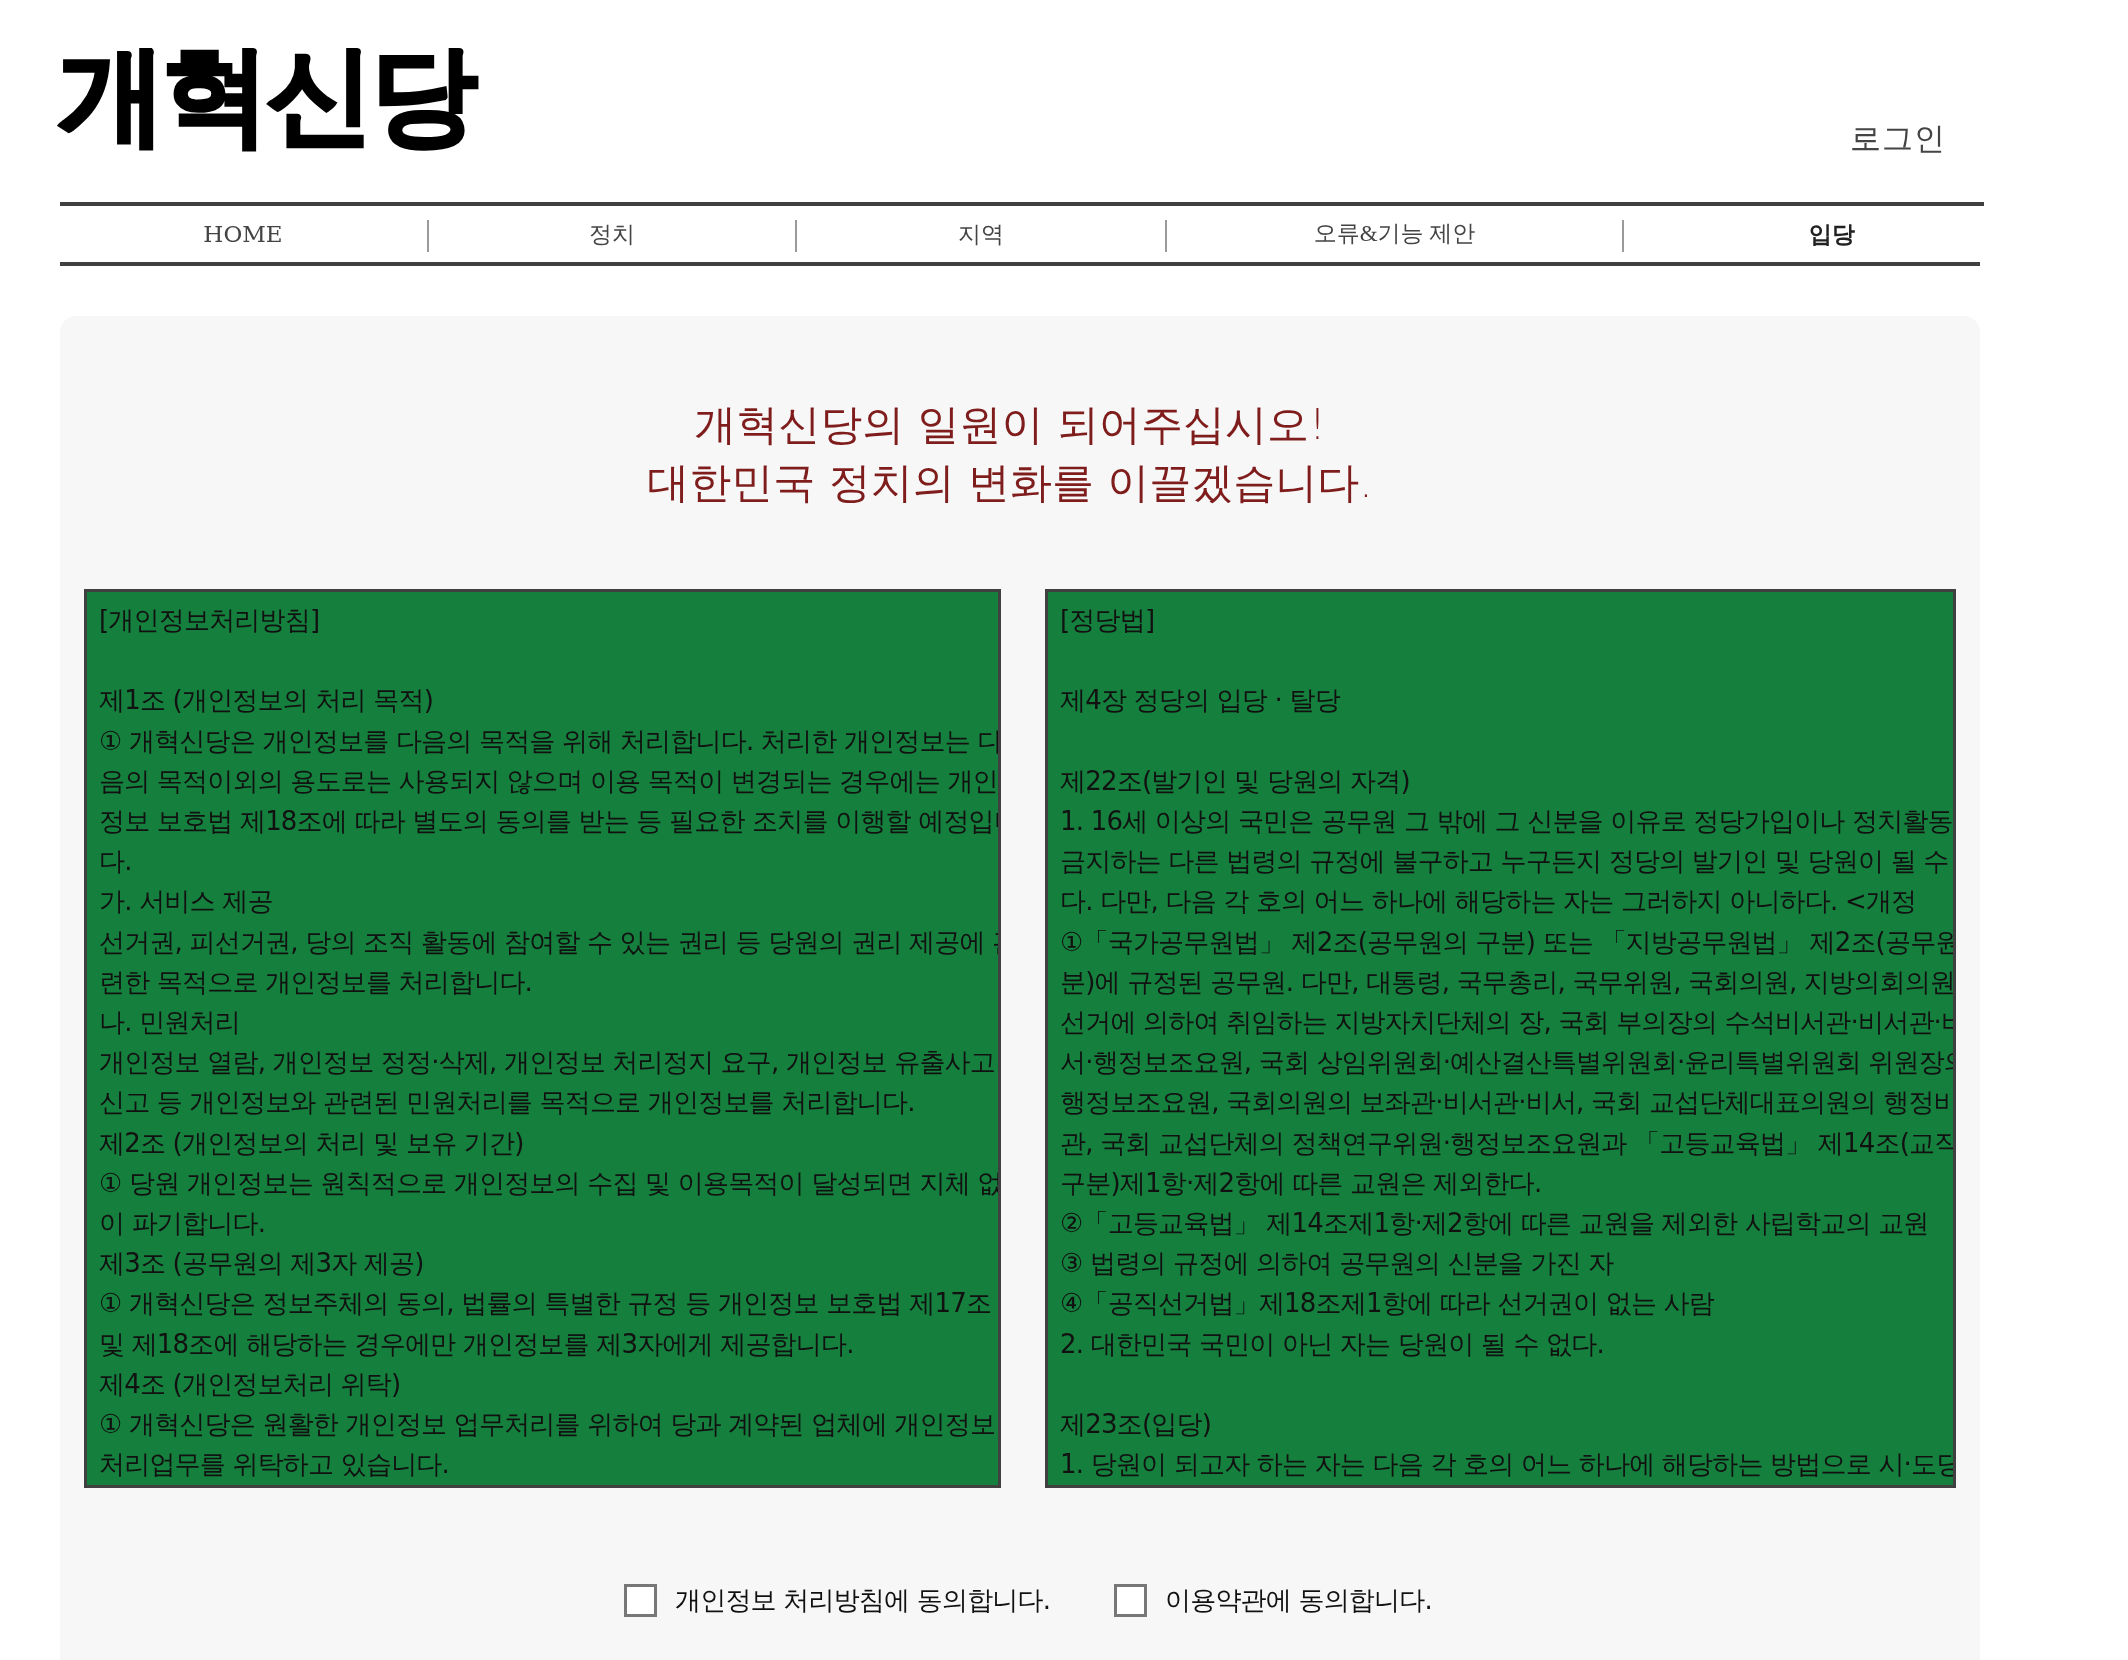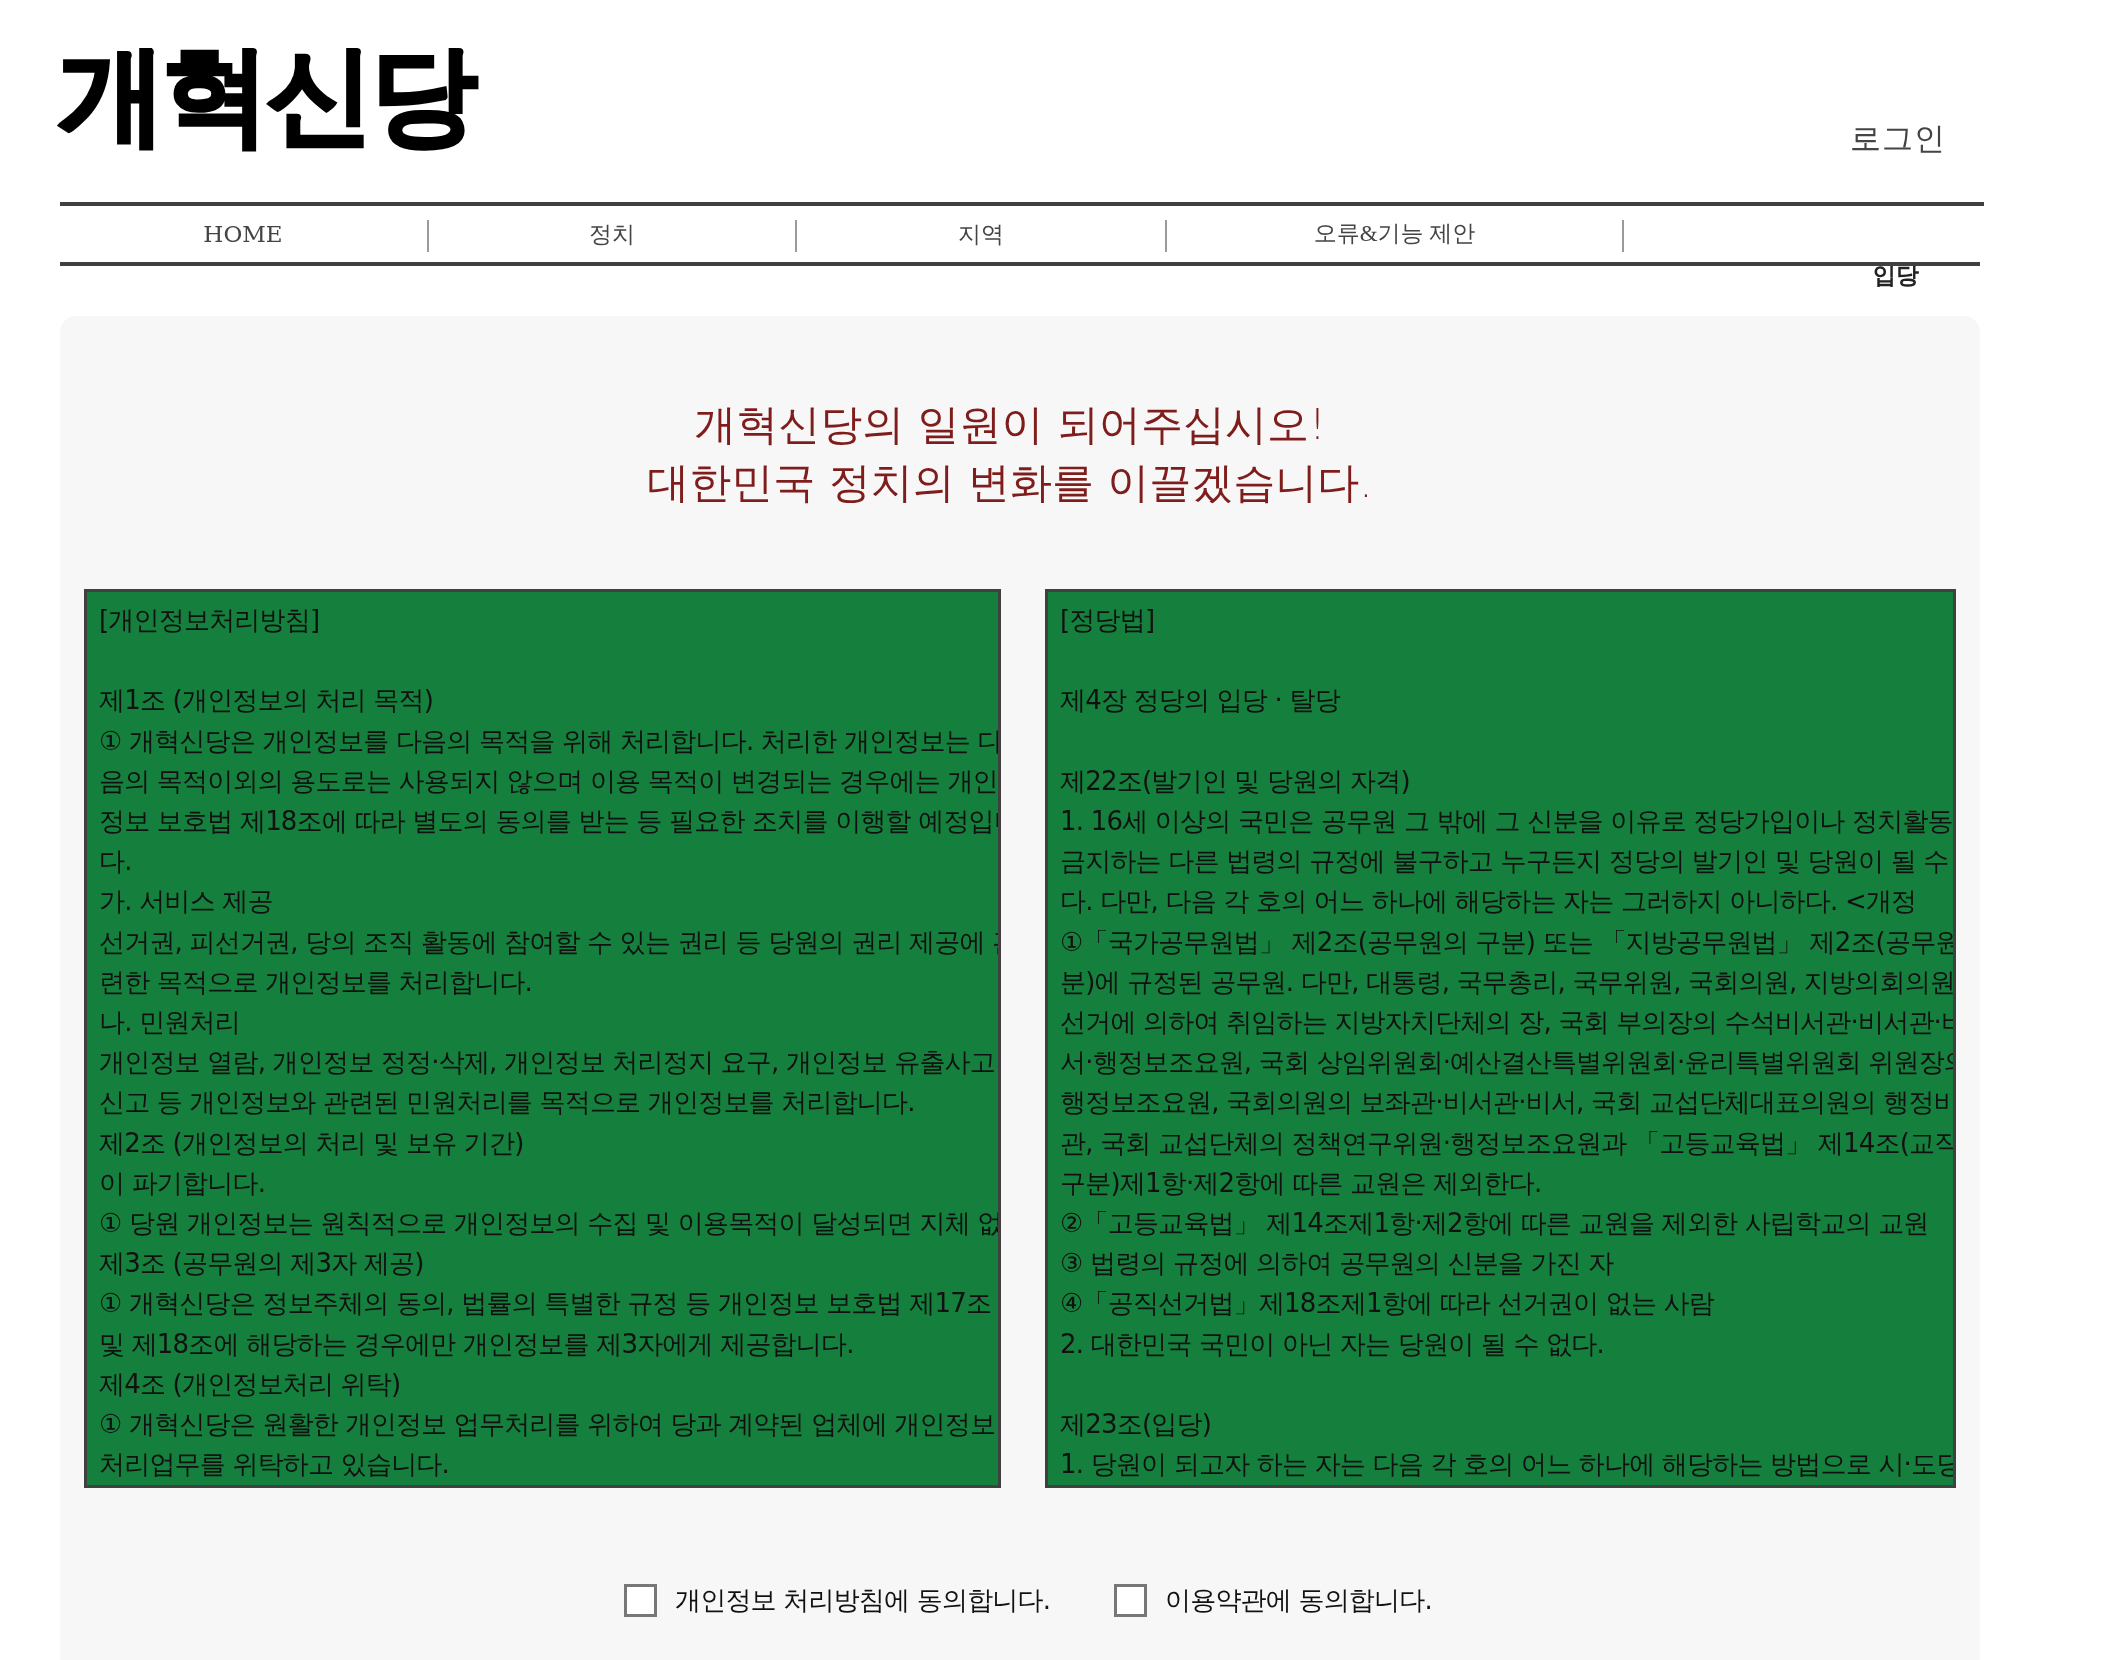--- a/index.html
+++ b/index.html
@@ -66,21 +66,21 @@
 <div class="nav-line-top"></div>
 <nav class="nav">
   <div class="nav-item" style="left:0;width:366px;">HOME</div>
   <div class="nav-sep" style="left:367px;"></div>
   <div class="nav-item" style="left:369px;width:366px;">정치</div>
   <div class="nav-sep" style="left:735px;"></div>
   <div class="nav-item" style="left:737px;width:368px;">지역</div>
   <div class="nav-sep" style="left:1105px;"></div>
   <div class="nav-item" style="left:1107px;width:455px;font-family:Liberation Serif, serif;">오류&amp;기능 제안</div>
   <div class="nav-sep" style="left:1562px;"></div>
-  <div class="nav-item active" style="left:1652px;width:368px;margin-top:41px;">입당</div>
+  <div class="nav-item active" style="left:1588px;width:368px;">입당</div>
 </nav>
 <div class="nav-line-bottom"></div>
 
 <section class="panel">
   <div class="headline">
     <div>개혁신당의 일원이 되어주십시오!</div>
     <div>대한민국 정치의 변화를 이끌겠습니다.</div>
   </div>
 
   <div class="terms-box left" id="privacy-box">
@@ -91,22 +91,22 @@
       <div class="terms-line">음의 목적이외의 용도로는 사용되지 않으며 이용 목적이 변경되는 경우에는 개인</div>
       <div class="terms-line">정보 보호법 제18조에 따라 별도의 동의를 받는 등 필요한 조치를 이행할 예정입니</div>
       <div class="terms-line">다.</div>
       <div class="terms-line">가. 서비스 제공</div>
       <div class="terms-line">선거권, 피선거권, 당의 조직 활동에 참여할 수 있는 권리 등 당원의 권리 제공에 관</div>
       <div class="terms-line">련한 목적으로 개인정보를 처리합니다.</div>
       <div class="terms-line">나. 민원처리</div>
       <div class="terms-line">개인정보 열람, 개인정보 정정·삭제, 개인정보 처리정지 요구, 개인정보 유출사고</div>
       <div class="terms-line">신고 등 개인정보와 관련된 민원처리를 목적으로 개인정보를 처리합니다.</div>
       <div class="terms-line">제2조 (개인정보의 처리 및 보유 기간)</div>
+      <div class="terms-line">① 당원 개인정보는 원칙적으로 개인정보의 수집 및 이용목적이 달성되면 지체 없</div>
       <div class="terms-line">이 파기합니다.</div>
-      <div class="terms-line">① 당원 개인정보는 원칙적으로 개인정보의 수집 및 이용목적이 달성되면 지체 없</div>
       <div class="terms-line">제3조 (공무원의 제3자 제공)</div>
       <div class="terms-line">① 개혁신당은 정보주체의 동의, 법률의 특별한 규정 등 개인정보 보호법 제17조</div>
       <div class="terms-line">및 제18조에 해당하는 경우에만 개인정보를 제3자에게 제공합니다.</div>
       <div class="terms-line">제4조 (개인정보처리 위탁)</div>
       <div class="terms-line">① 개혁신당은 원활한 개인정보 업무처리를 위하여 당과 계약된 업체에 개인정보</div>
       <div class="terms-line">처리업무를 위탁하고 있습니다.</div>
       <div class="terms-line">제5조 (처리하는 개인정보의 항목)</div>
     </div>
   <div class="terms-box right" id="law-box">
       <div class="terms-line">[정당법]</div>

